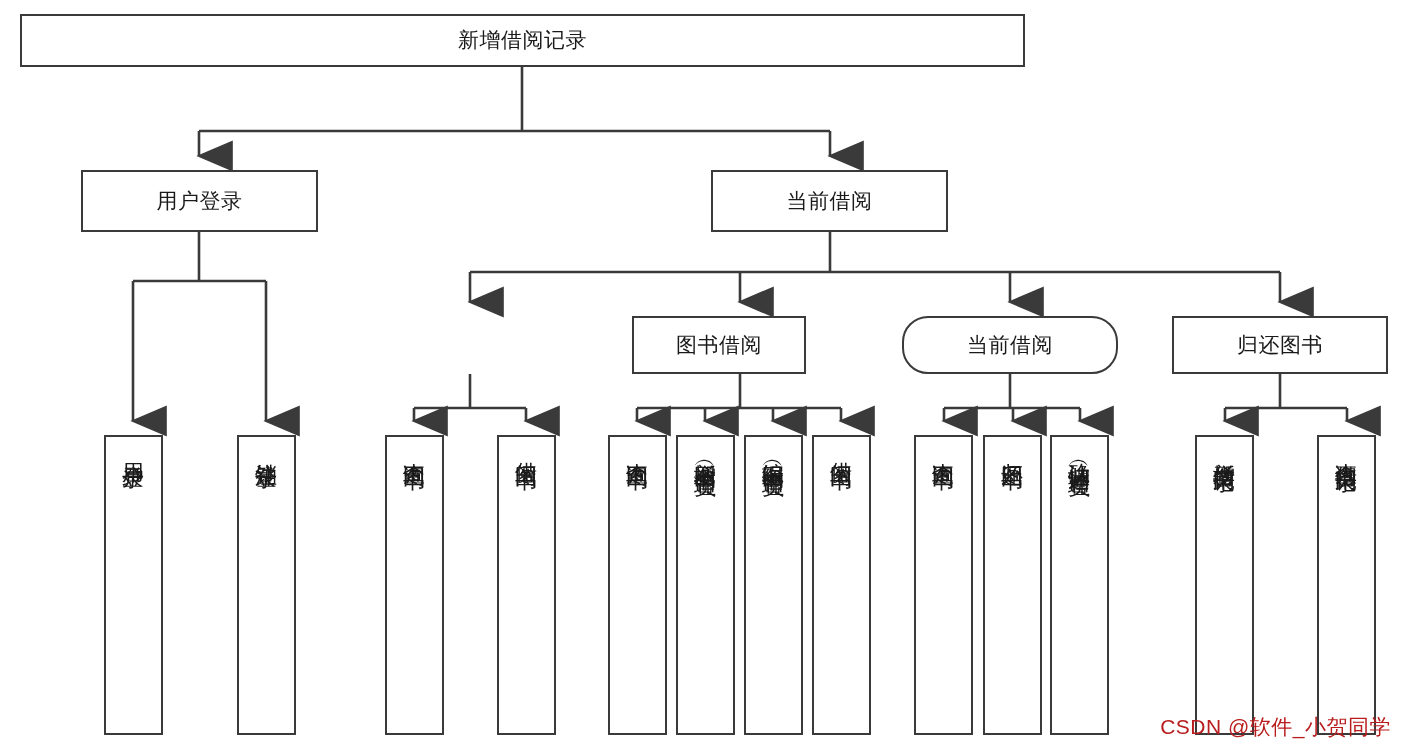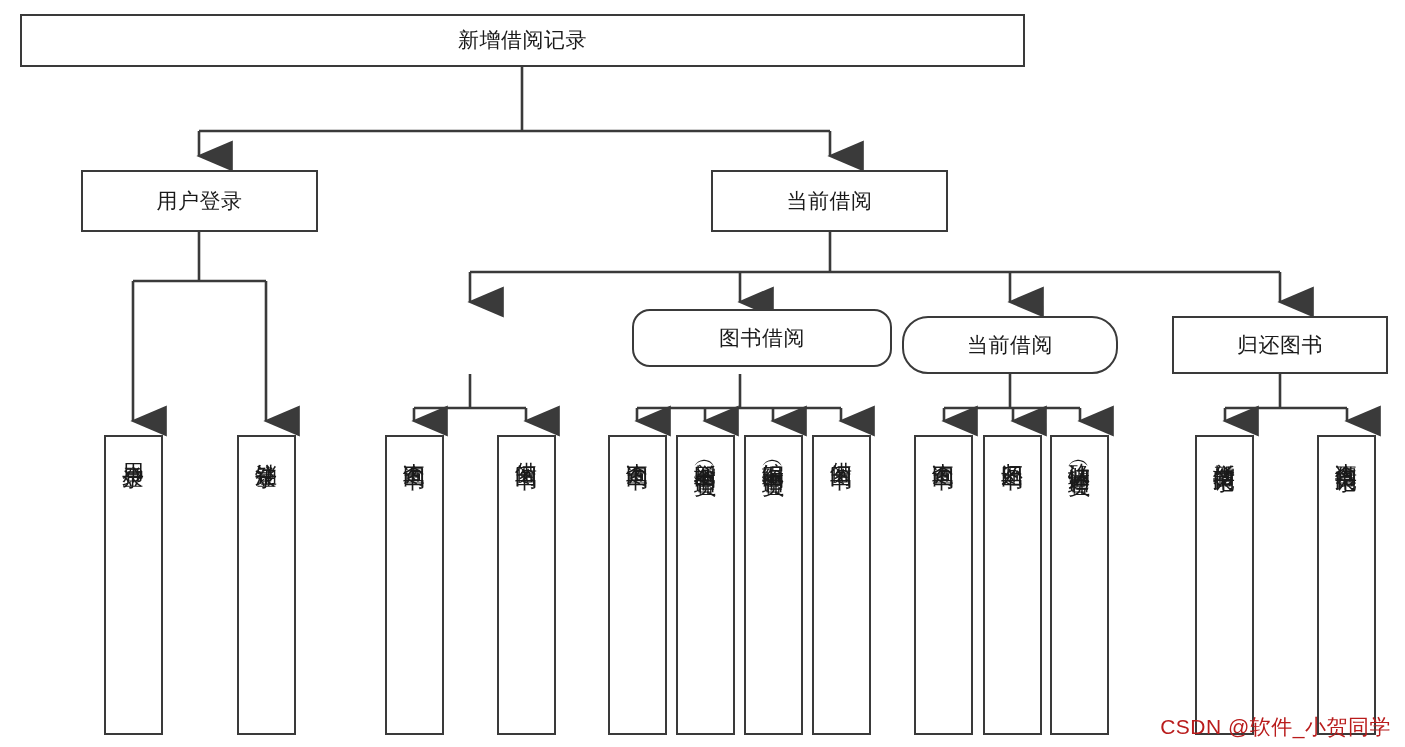--- a/index.html
+++ b/index.html
@@ -123,21 +123,21 @@
     <span class="lbl">新增借阅记录</span>
   </div>
 
   <div class="node lvl1" style="left:81px;top:170px;width:237px;height:62px;">
     <span class="lbl">用户登录</span>
   </div>
   <div class="node lvl1" style="left:711px;top:170px;width:237px;height:62px;">
     <span class="lbl">当前借阅</span>
   </div>
 
-  <div class="node lvl2" style="left:632px;top:309px;width:260px;height:58px;border-radius:18px;">
+  <div class="node lvl2" style="left:632px;top:316px;width:174px;height:58px;">
     <span class="lbl">图书借阅</span>
   </div>
   <div class="node lvl2" style="left:902px;top:316px;width:216px;height:58px;border-radius:26px;">
     <span class="lbl">当前借阅</span>
   </div>
   <div class="node lvl2" style="left:1172px;top:316px;width:216px;height:58px;">
     <span class="lbl">归还图书</span>
   </div>
 
   <div class="node leaf" style="left:104px;top:435px;width:59px;height:300px;">

